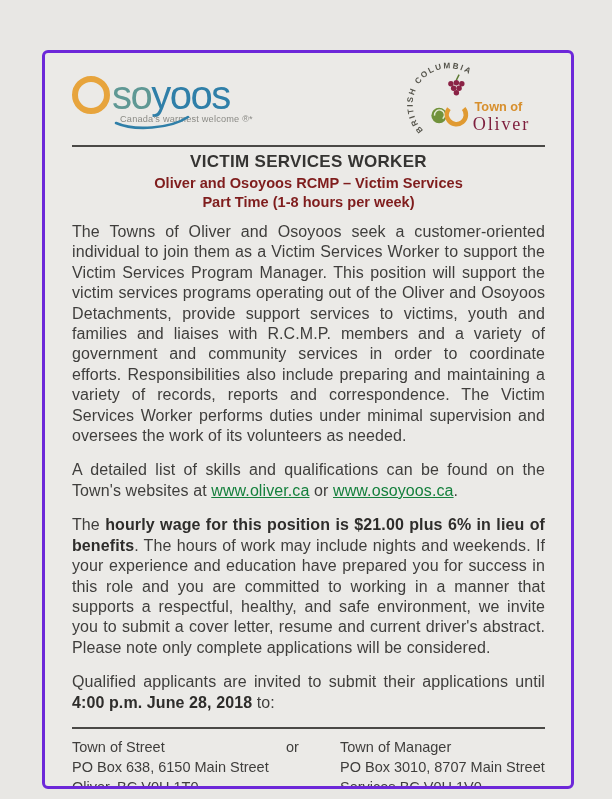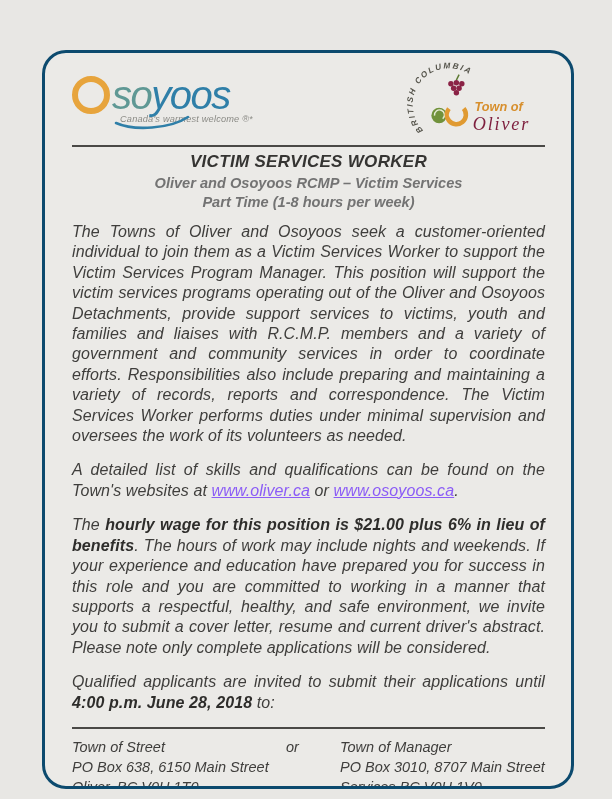--- a/index.html
+++ b/index.html
@@ -7,54 +7,53 @@
     width:612px;height:799px;
     background:#e8e7e4;
     font-family:"Liberation Sans", sans-serif;
     color:#3f3e3c;
     position:relative;
     overflow:hidden;
   }
   .doc{
     position:absolute;left:42px;top:50px;width:532px;height:739px;
     box-sizing:border-box;
-    border:3px solid #0c4a6e;border-radius:24px;
+    border:3px solid #6d28d9;border-radius:6px;
     background:#ebeae7;
     padding:8px 26px 0 27px;
     overflow:hidden;
-    font-style:italic;
   }
   
   .header{display:flex;justify-content:space-between;align-items:flex-start;height:82px;}
   .os-logo{margin-top:14px;position:relative;width:200px;}
   .os-word{display:flex;align-items:center;line-height:1;}
   .os-ring{display:inline-block;width:26px;height:26px;border:6px solid #e7a43c;border-radius:50%;margin-right:2px;}
   .os-so{font-size:40px;letter-spacing:-1.5px;color:#5f9894;}
   .os-yoos{font-size:40px;letter-spacing:-1.5px;color:#2f7fa8;}
   .os-swoosh{position:absolute;left:42px;top:40px;}
   .os-tagline{font-size:9.2px;color:#8a8a85;margin:-1px 0 0 48px;letter-spacing:.2px;}
   .oliver-logo{margin-top:0;}
   .bc-arc{font-size:9px;font-weight:bold;letter-spacing:2px;fill:#55544b;}
   .townof-text{font-size:14px;font-weight:bold;fill:#d78f2d;}
   .olivername-text{font-size:20px;letter-spacing:2px;fill:#7e1f3e;font-family:"Liberation Serif",serif;}
   
   .rule{height:2px;background:#4a4946;margin:2px 0 0 0;}
   .rule2{margin:6px 0 8px 0;}
   
   .title-block{text-align:center;margin-top:5px;}
   .t1{font-size:17px;font-weight:bold;color:#353432;letter-spacing:.3px;}
-  .t2{font-size:14.6px;font-weight:bold;color:#737373;margin-top:3px;}
+  .t2{font-size:14.6px;font-weight:bold;color:#7f1d1d;margin-top:3px;}
   
   .para{
     font-size:16px;line-height:20.4px;
     text-align:justify;margin:0 0 14px 0;letter-spacing:.1px;
   }
   .para:first-of-type{margin-top:12px;}
   .para b{color:#2e2d2b;}
-  .lnk{color:#8b5cf6;text-decoration:underline;cursor:pointer;}
+  .lnk{color:#15803d;text-decoration:underline;cursor:pointer;}
   
   .addresses{display:flex;align-items:flex-start;font-size:14.5px;line-height:20px;}
   .addr{width:214px;}
   .addr-right{width:auto;}
   .or{width:54px;text-align:left;}
 </style>
 </head>
 <body>
 
 <div class="doc">

